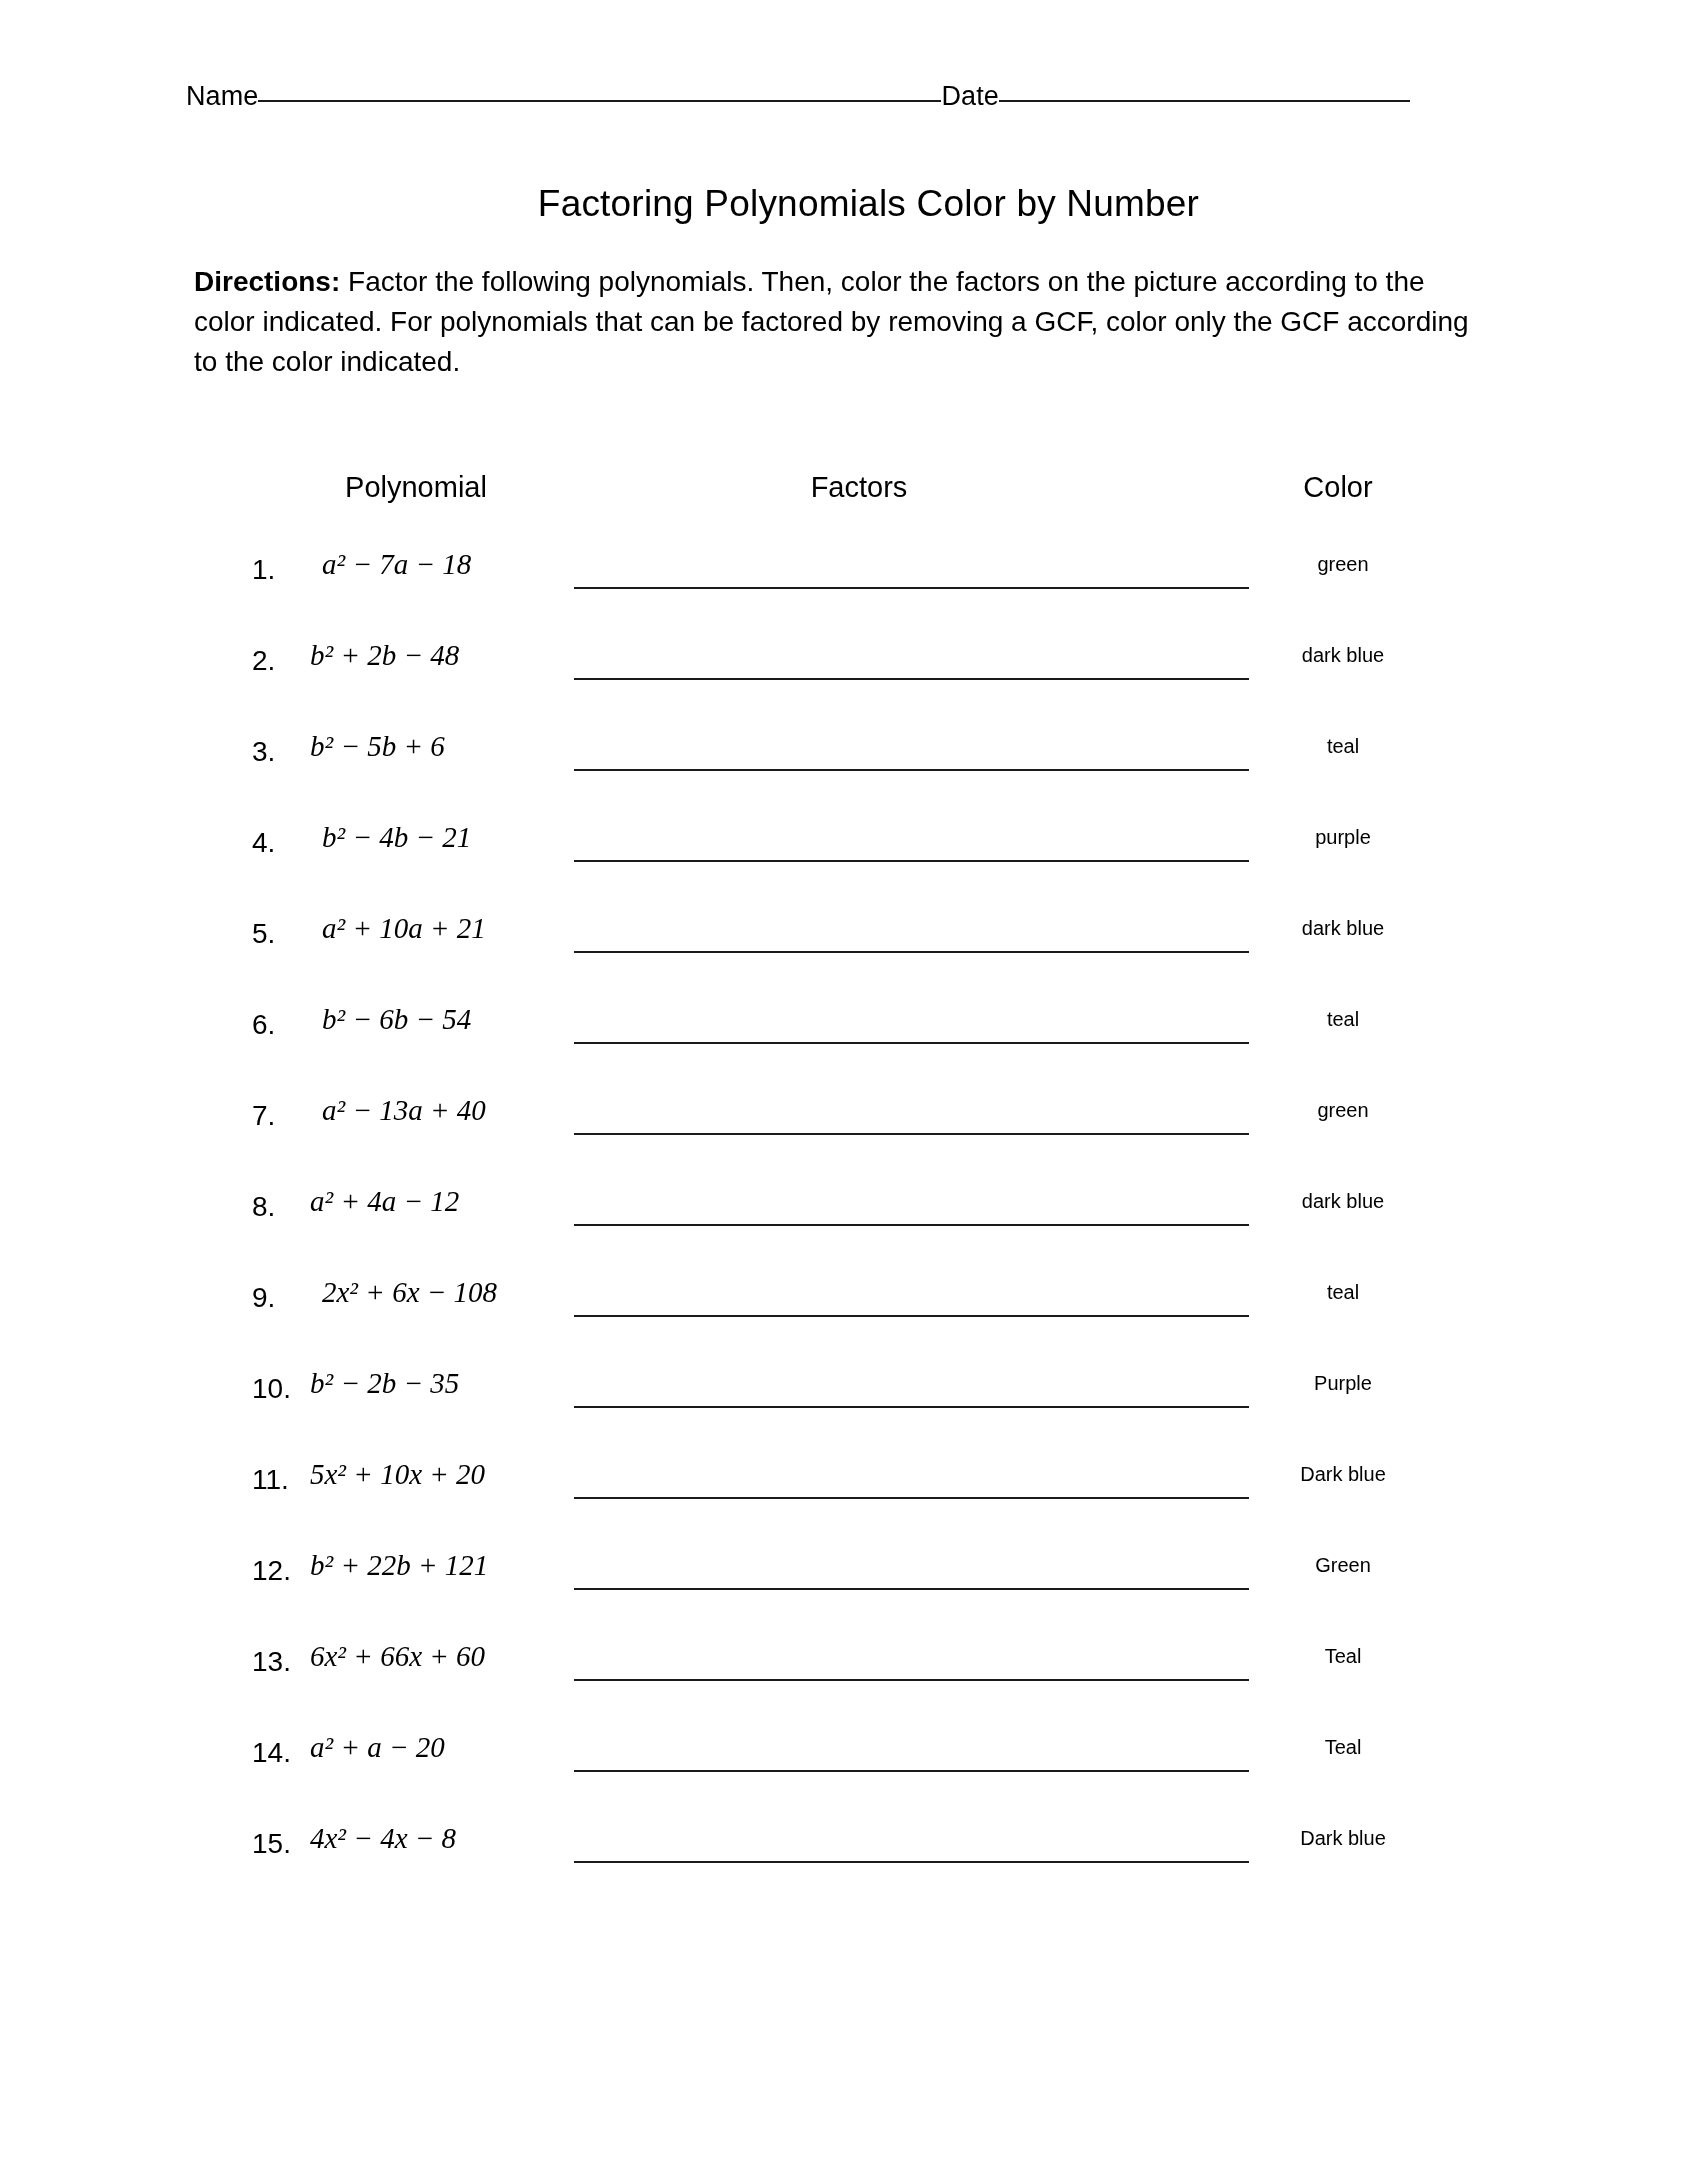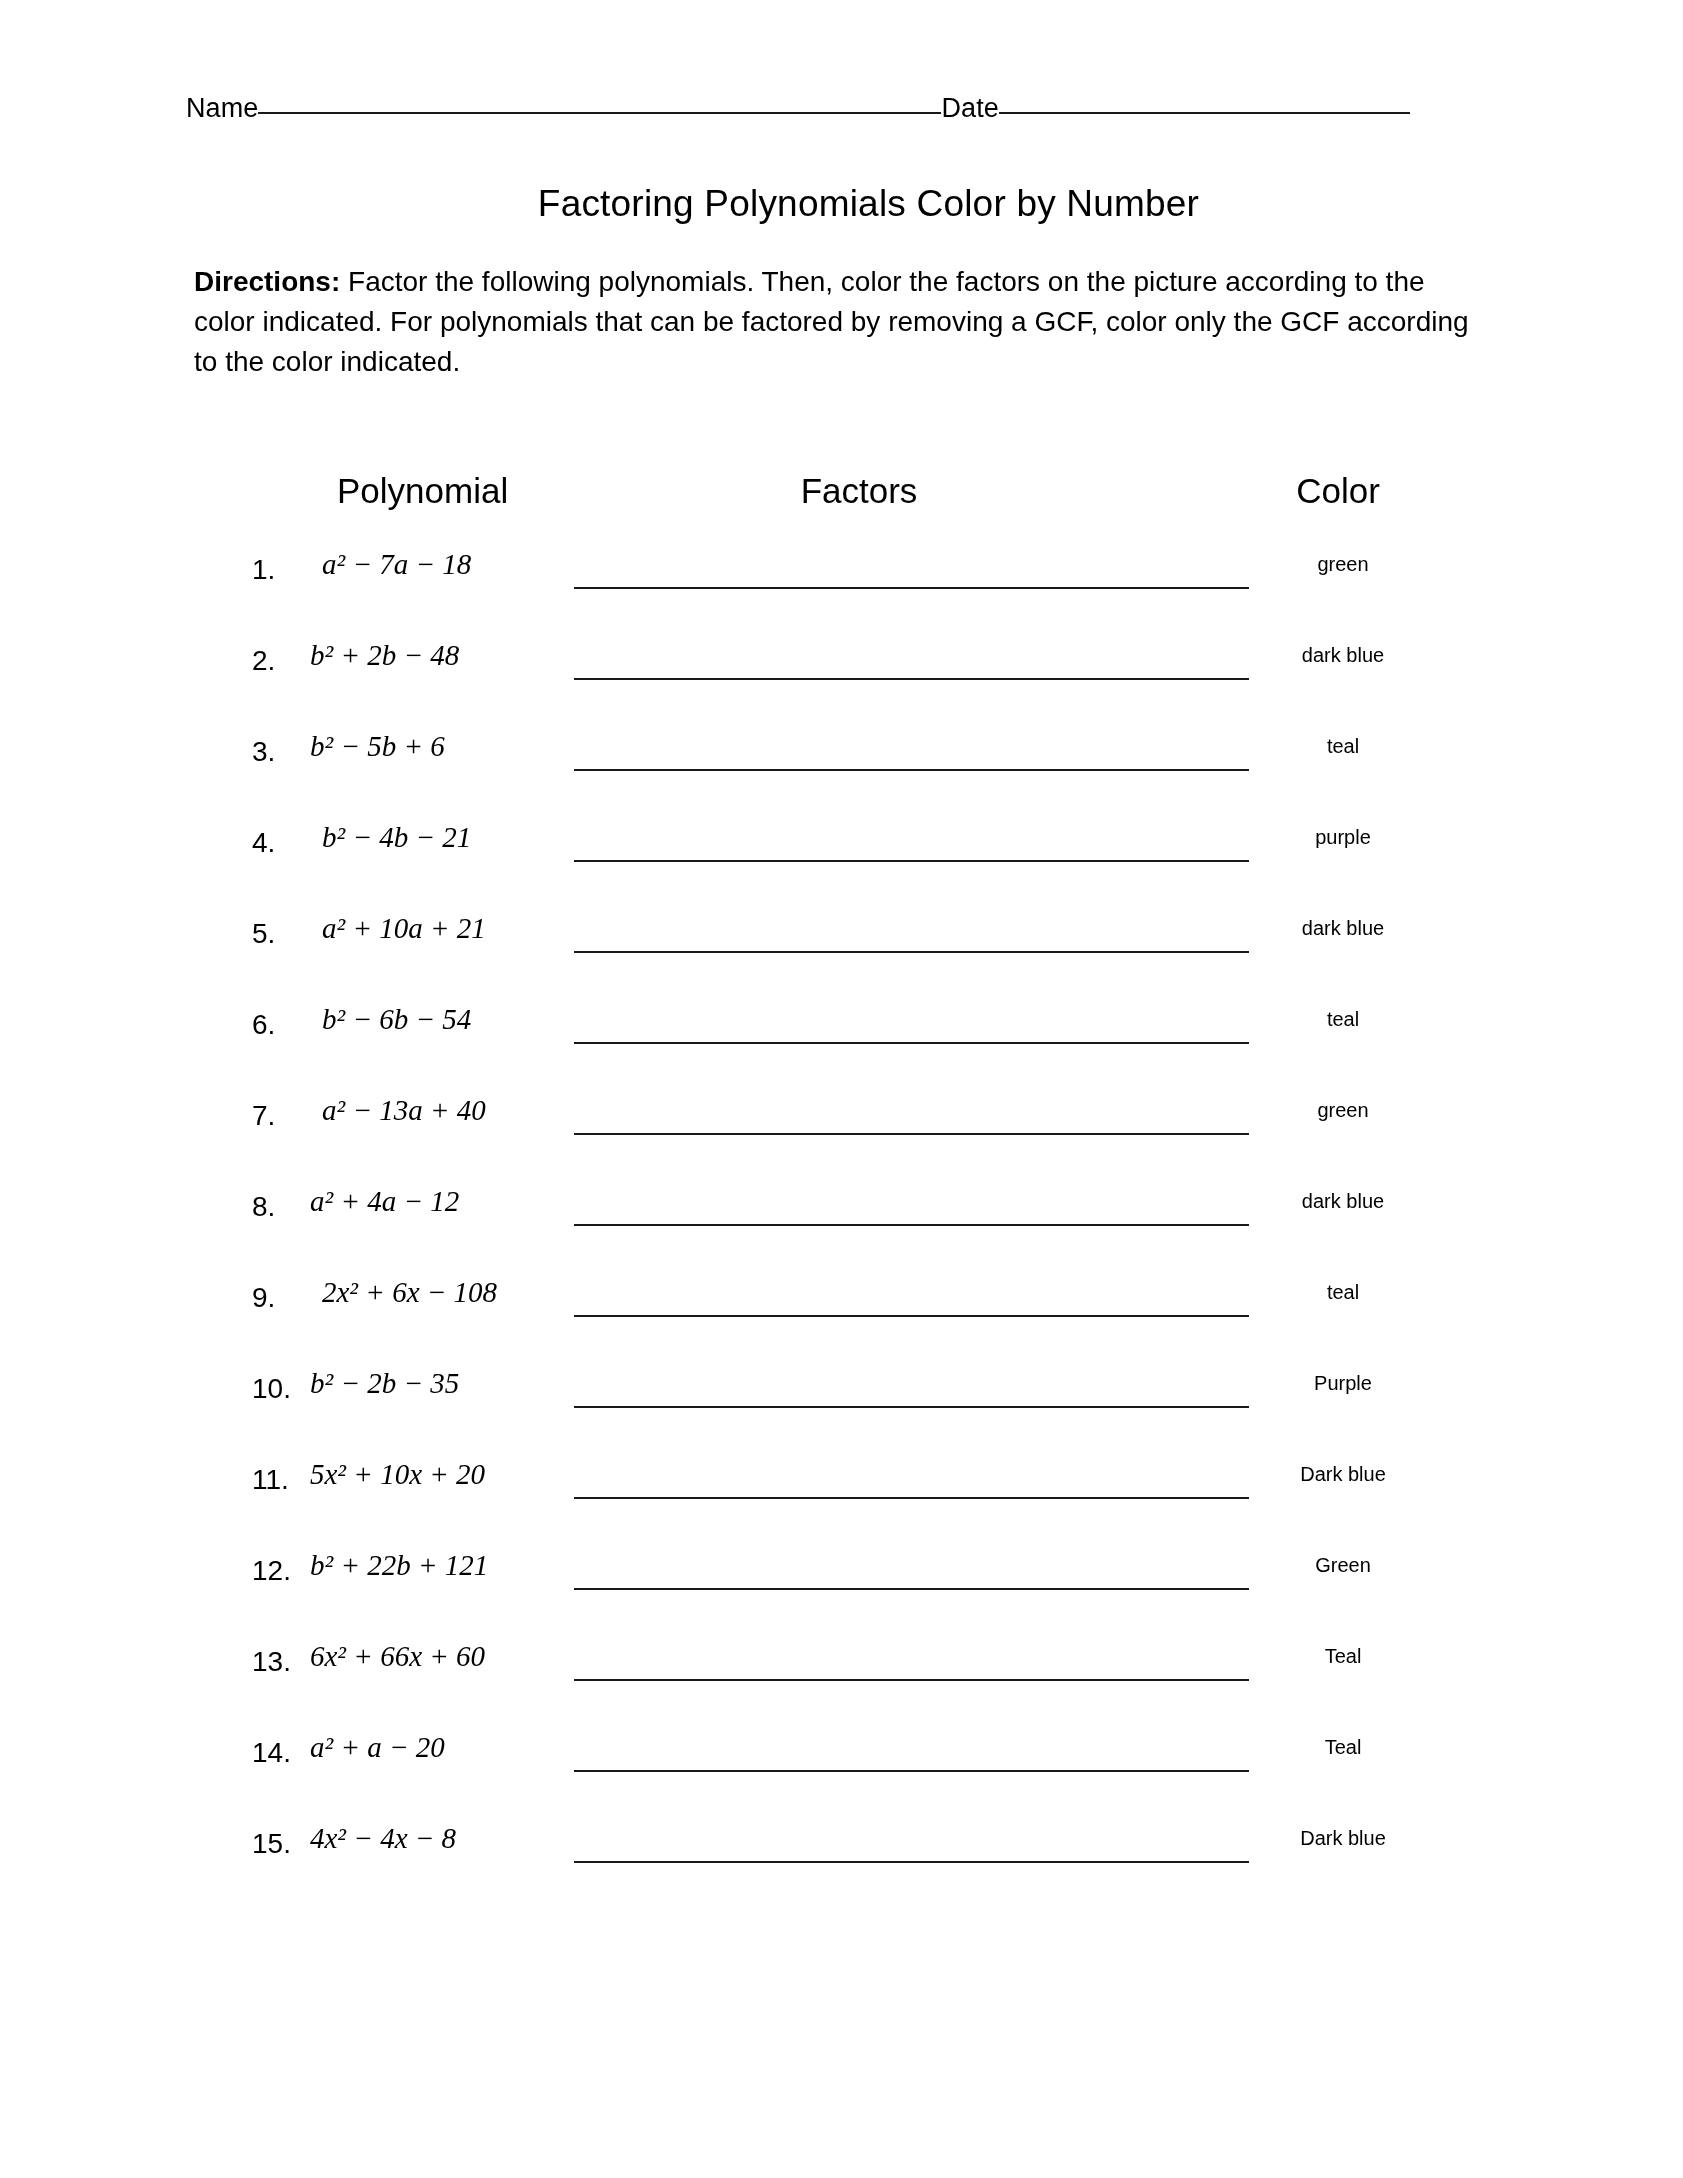--- a/index.html
+++ b/index.html
@@ -21,21 +21,21 @@
     left: 0; top: 0;
     width: 1683px;
     height: 2178px;
     background: #fff;
   }
 
   
   .namedate {
     position: absolute;
     left: 186px;
-    top: 95px;
+    top: 83px;
     width: 1265px;
     display: flex;
     align-items: baseline;
     font-size: 27px;
     letter-spacing: 0.1px;
     white-space: nowrap;
   }
   .nd-label { font-size: 27px; line-height: 1; }
   .nd-rule {
     display: inline-block;
@@ -67,21 +67,21 @@
     width: 1277px;
     font-size: 28px;
     line-height: 1.42;
     text-align: left;
   }
   .directions b { font-weight: bold; }
 
   
   .col-head {
     position: absolute;
-    font-size: 35px;
+    font-size: 29px;
     top: 471px;
   }
   .col-head-poly  { left: 337px;  width: 158px; text-align: center; }
   .col-head-fact  { left: 780px;  width: 158px; text-align: center; }
   .col-head-color { left: 1259px; width: 158px; text-align: center; }
 
   
   .rows {
     position: absolute;
     left: 0;

